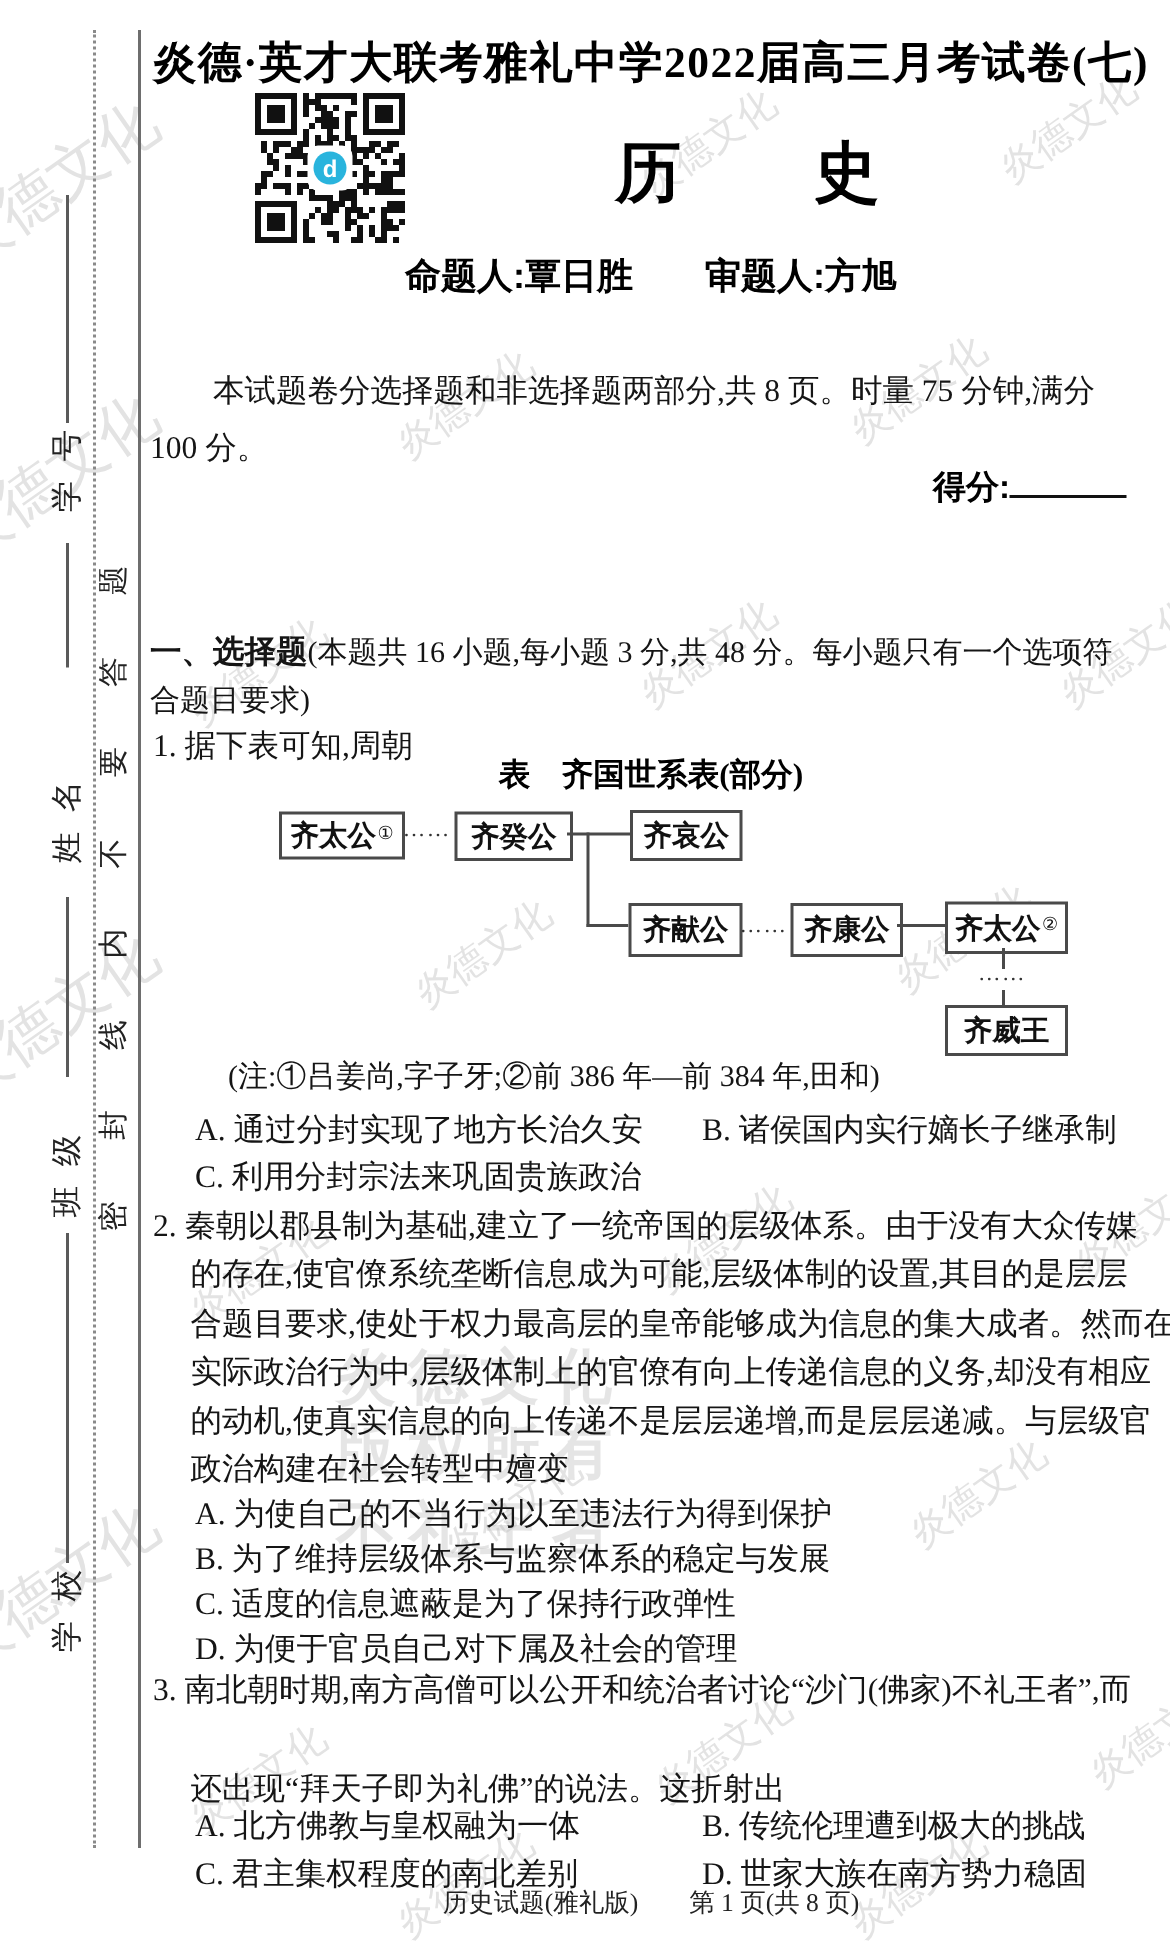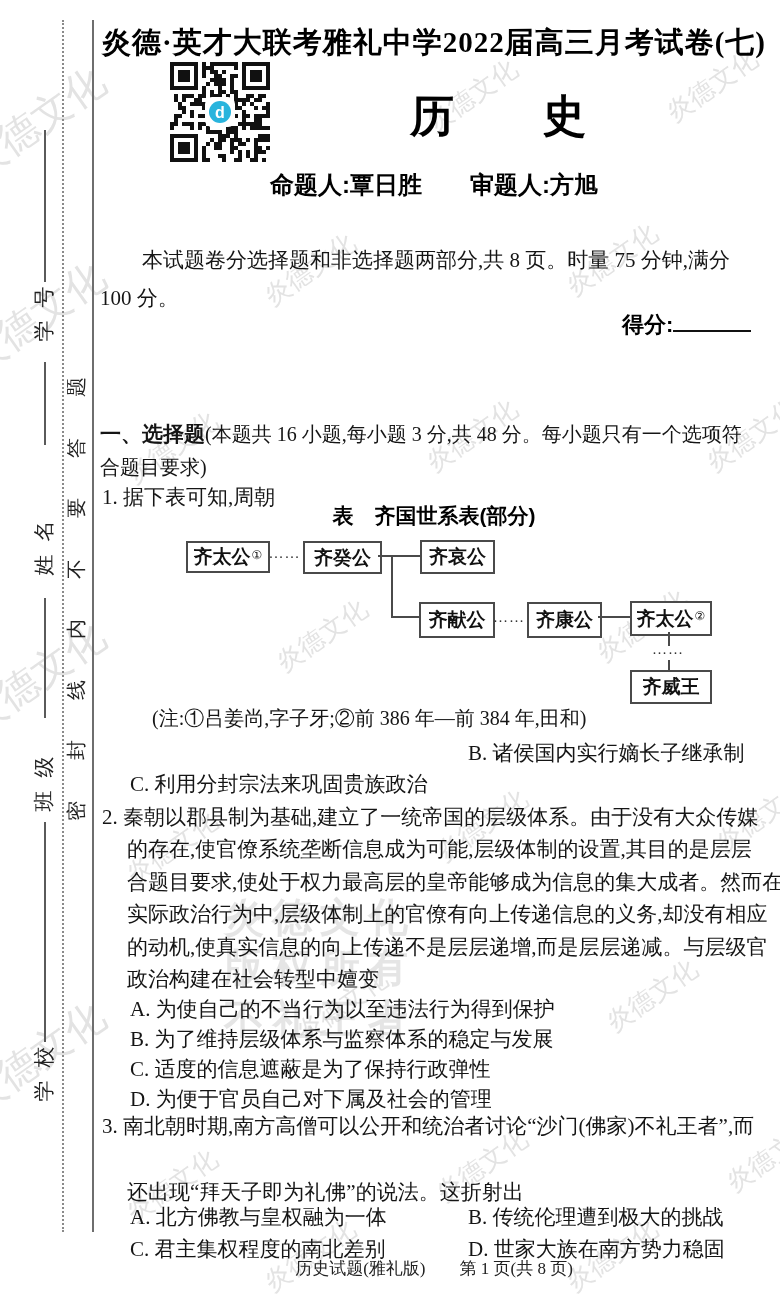--- a/index.html
+++ b/index.html
@@ -26,21 +26,21 @@
   .vlabel .rot{display:block;width:26px;height:26px;line-height:26px;text-align:center;
                font-size:21px;transform:rotate(-90deg);color:#222;}
   .flabel{left:31px;width:26px;gap:8px;}
   .seal{left:64px;top:374px;width:24px;height:450px;justify-content:space-between;}
   .seal .rot{font-size:20px;}
   
   .examtitle{top:24px;font-size:29px;font-weight:800;letter-spacing:1px;color:#000;}
   .subject{top:88px;font-size:44px;font-weight:800;color:#000;padding-left:64px;}
   .setters{top:170px;font-size:24px;font-weight:700;color:#000;}
   .sec-title{top:368px;font-size:23px;font-weight:700;color:#000;}
-  .caption{top:503px;font-size:21px;font-weight:700;color:#000;}
+  .caption{top:503px;font-size:21px;font-weight:700;color:#000;font-family:Liberation Serif, serif;}
   .score{position:absolute;left:622px;top:310px;font-size:22px;font-weight:700;
          font-family:"Liberation Sans","DejaVu Sans",sans-serif;color:#000;white-space:nowrap;z-index:1;}
   .score .blank{display:inline-block;width:78px;height:20px;border-bottom:2px solid #111;}
   .footer{top:1258px;font-size:17px;color:#222;text-align:center;}
   
   .tree{position:absolute;left:100px;top:538px;width:670px;height:165px;z-index:1;}
   .tbox{position:absolute;border:2px solid #4a4a4a;display:flex;align-items:center;justify-content:center;
         font-size:19px;font-weight:600;color:#111;background:#fff;white-space:nowrap;}
   .tbox sup{font-size:12px;font-weight:400;margin-left:1px;transform:translateY(-2px);}
   .tdots{position:absolute;font-size:15px;color:#333;text-align:center;line-height:14px;letter-spacing:1px;}
@@ -376,20 +376,21 @@
     <div class="vl" style="left:568px;top:94px;height:14px"></div>
     <div class="tdots" style="left:543px;top:104px;width:50px">……</div>
     <div class="vl" style="left:568px;top:122px;height:10px"></div>
     <div class="tbox" style="left:530px;top:132px;width:78px;height:30px">
         <span>齐威王</span>
       </div>
   </div>
 
   <div class="ln z1" style="left:152px;top:706px;font-size:20px">(注:①吕姜尚,字子牙;②前 386 年—前 384 年,田和)</div>
 
+  <div class="ln z1" style="left:130px;top:740px">A. 通过分封实现了地方长治久安</div>
   <div class="ln z1" style="left:468px;top:740px">B. 诸侯国内实行嫡长子继承制</div>
   <div class="ln z1" style="left:130px;top:771px">C. 利用分封宗法来巩固贵族政治</div>
 
   <div class="ln z1" style="left:102px;top:804px">2. 秦朝以郡县制为基础,建立了一统帝国的层级体系。由于没有大众传媒</div>
   <div class="ln z1" style="left:127px;top:836px">的存在,使官僚系统垄断信息成为可能,层级体制的设置,其目的是层层</div>
   <div class="ln z1" style="left:127px;top:869px">合题目要求,使处于权力最高层的皇帝能够成为信息的集大成者。然而在</div>
   <div class="ln z1" style="left:127px;top:901px">实际政治行为中,层级体制上的官僚有向上传递信息的义务,却没有相应</div>
   <div class="ln z1" style="left:127px;top:934px">的动机,使真实信息的向上传递不是层层递增,而是层层递减。与层级官</div>
   <div class="ln z1" style="left:127px;top:966px">政治构建在社会转型中嬗变</div>
   <div class="ln z1" style="left:130px;top:996px">A. 为使自己的不当行为以至违法行为得到保护</div>

